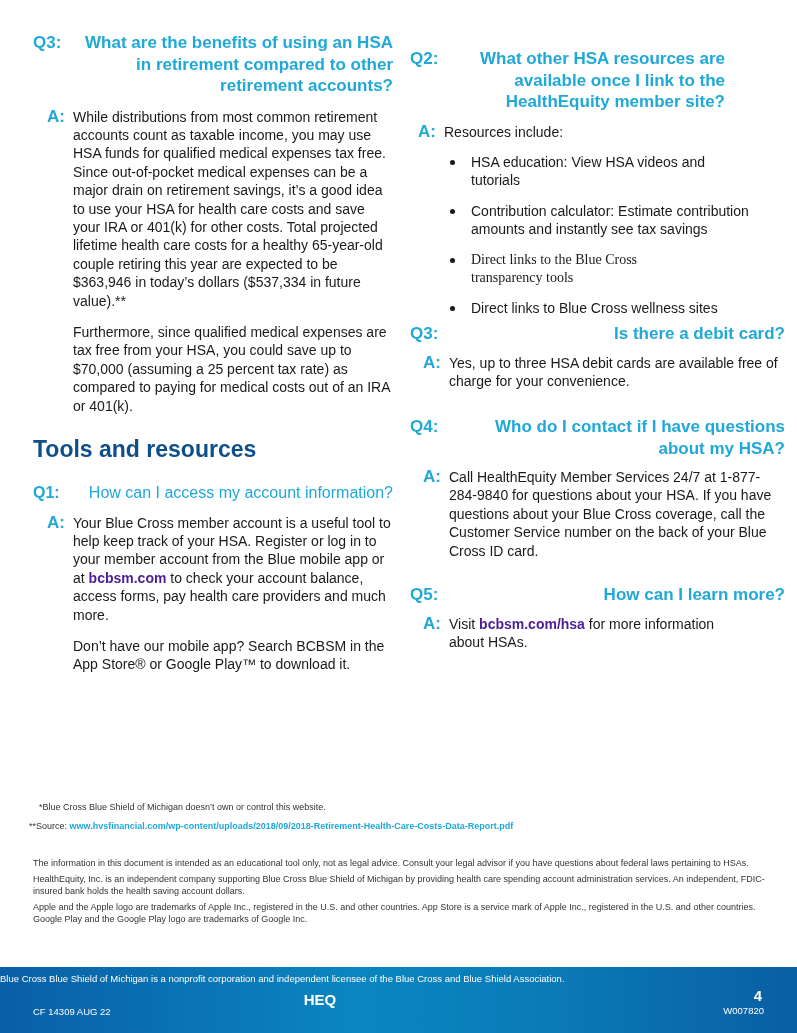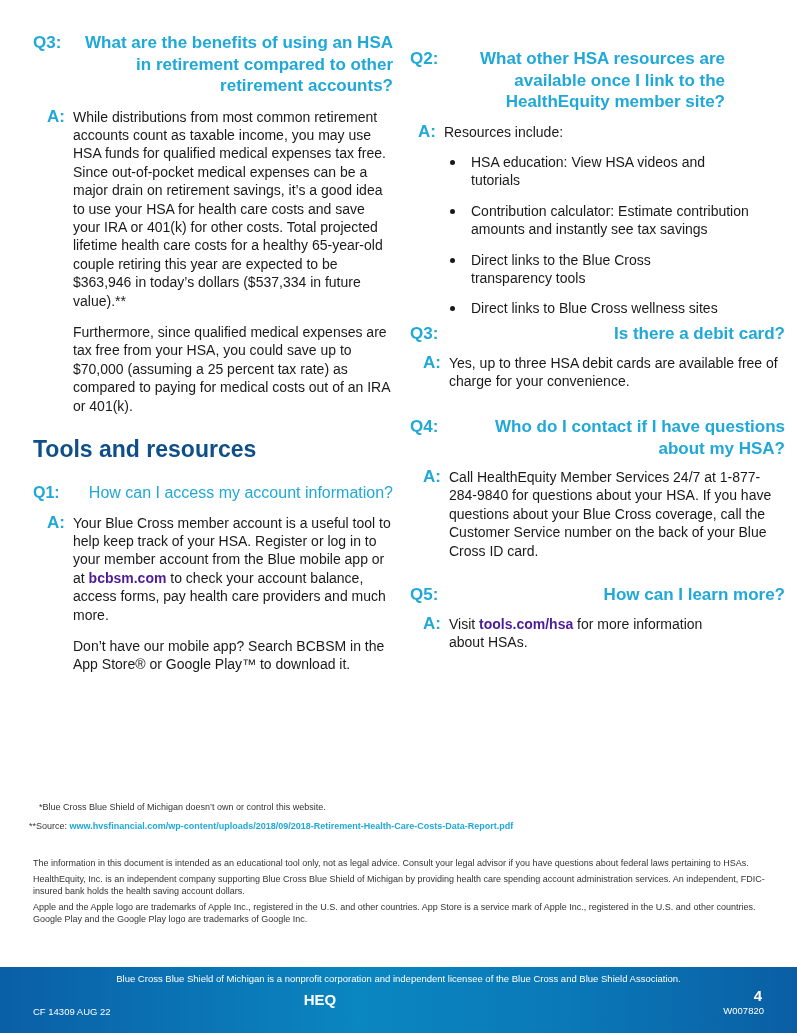--- a/index.html
+++ b/index.html
@@ -41,21 +41,21 @@
   .fn-link { color: #1fa8d8; font-weight: bold; }
 
   .legal { position: absolute; left: 33px; top: 857px; width: 740px; font-size: 9px; line-height: 12px; color: #333; }
   .legal p + p { margin-top: 4px; }
 
   .footer {
     position: absolute; left: 0; top: 967px; width: 797px; height: 66px;
     background: linear-gradient(90deg, #0a5fa6 0%, #0a86c0 45%, #0a7ab7 70%, #0a5ea4 100%);
     color: #ffffff;
   }
-  .footer .license { position: absolute; left: 0; width: 797px; top: 6px; text-align: center; font-size: 9.5px; }
+  .footer .license { position: absolute; left: 0; width: 797px; top: 6px; font-size: 9.5px; }
   .footer .heq { position: absolute; left: 0; width: 640px; top: 24px; text-align: center; font-size: 15px; font-weight: bold; }
   .footer .code-left { position: absolute; left: 33px; top: 39px; font-size: 9.5px; }
   .footer .page-num { position: absolute; right: 35px; top: 20px; font-size: 15px; font-weight: bold; }
   .footer .code-right { position: absolute; right: 33px; top: 38px; font-size: 9.5px; }
 </style>
 </head>
 <body>
 
 <div class="qa" style="left:33px; top:32px; width:360px;">
   <div class="q">
@@ -92,21 +92,21 @@
     <span class="qnum">Q2:</span>
     <span class="qtext" style="padding-right:60px;">What other HSA resources are available once I link to the HealthEquity member site?</span>
   </div>
   <div class="a" style="margin-top:10px; margin-left:-4px;">
     <span class="alabel" style="width:38px;">A:</span>
     <div class="abody">
       <p>Resources include:</p>
       <ul class="bullets" style="margin-left:0;">
         <li style="padding-right:60px;"><span class="dot"></span><span>HSA education: View HSA videos and tutorials</span></li>
         <li><span class="dot"></span><span>Contribution calculator: Estimate contribution amounts and instantly see tax savings</span></li>
-        <li style="padding-right:100px;"><span class="dot"></span><span>Direct links to the Blue Cross transparency tools</span></li>
+        <li style="padding-right:100px;font-family:Liberation Serif, serif;"><span class="dot"></span><span>Direct links to the Blue Cross transparency tools</span></li>
         <li><span class="dot"></span><span>Direct links to Blue Cross wellness sites</span></li>
       </ul>
     </div>
   </div>
 </div>
 
 <div class="qa" style="left:410px; top:323px; width:375px;">
   <div class="q">
     <span class="qnum">Q3:</span>
     <span class="qtext">Is there a debit card?</span>
@@ -133,21 +133,21 @@
 </div>
 
 <div class="qa" style="left:410px; top:584px; width:375px;">
   <div class="q">
     <span class="qnum">Q5:</span>
     <span class="qtext">How can I learn more?</span>
   </div>
   <div class="a" style="margin-top:9px;">
     <span class="alabel" style="width:39px;">A:</span>
     <div class="abody" style="padding-right:60px;">
-      <p><span>Visit </span><span class="link">tools.com/hsa</span><span> for more information about HSAs.</span></p>
+      <p><span>Visit </span><span class="link">bcbsm.com/hsa</span><span> for more information about HSAs.</span></p>
     </div>
   </div>
 </div>
 
 <div class="footnotes">
   <div style="margin-left:6px;">*Blue Cross Blue Shield of Michigan doesn’t own or control this website.</div>
   <div>
     <span class="src-label">**Source: </span><span class="fn-link">www.hvsfinancial.com/wp-content/uploads/2018/09/2018-Retirement-Health-Care-Costs-Data-Report.pdf</span>
   </div>
 </div>

